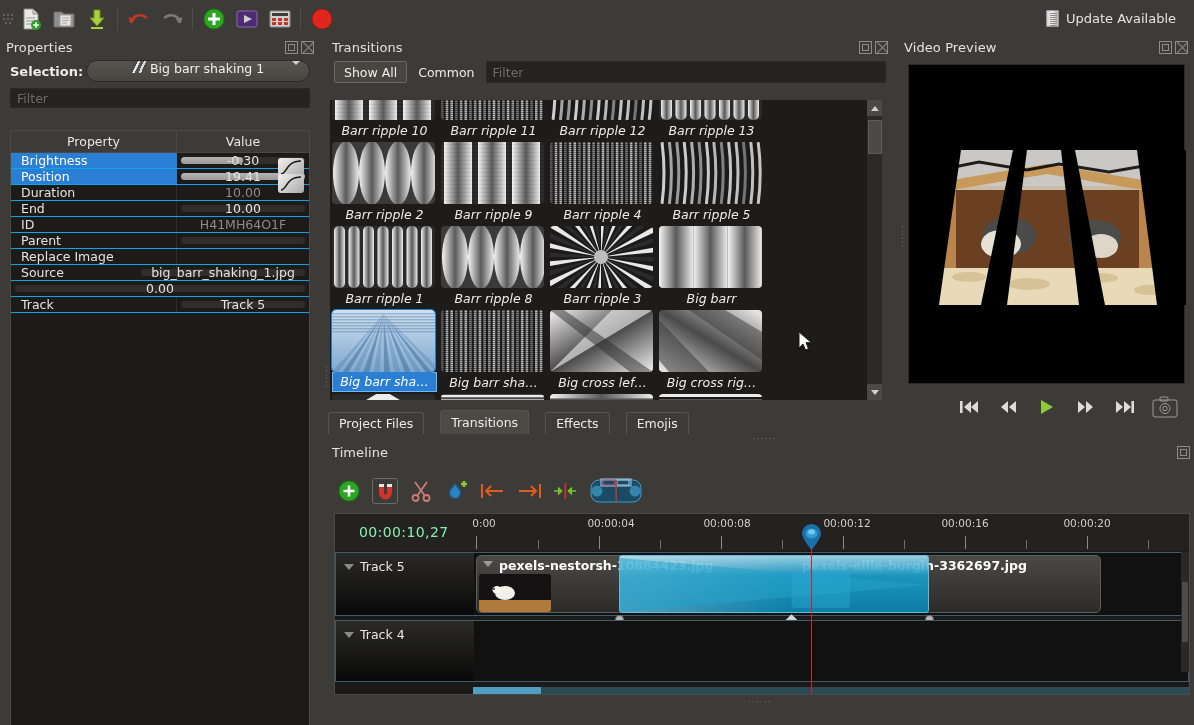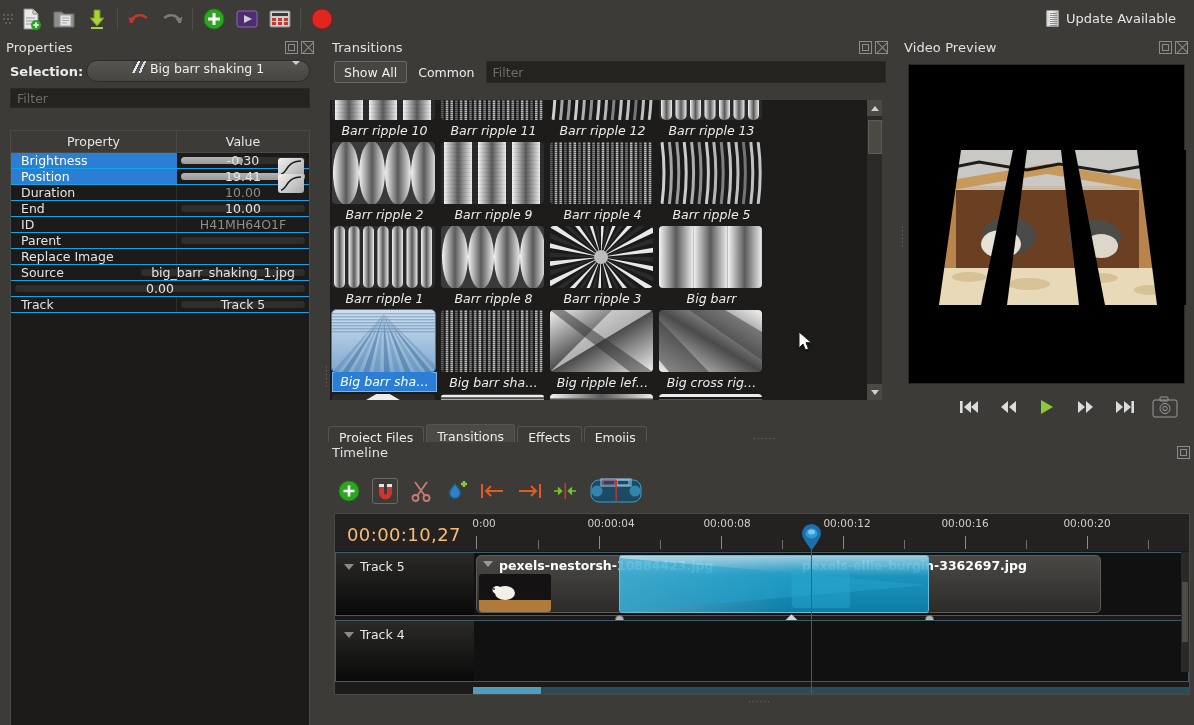--- a/index.html
+++ b/index.html
@@ -112,35 +112,35 @@
   
   #preview { position:absolute; left:898px; top:37px; width:296px; height:382px; background:#3c3b37; }
   .pv-box { position:absolute; left:908px; top:64px; width:277px; height:320px; background:#000;
             border:1px solid #2a2a27; }
   .pv-img { position:absolute; left:0; top:85px; width:277px; height:155px; overflow:hidden; }
   .pv-controls { position:absolute; left:908px; top:392px; width:277px; height:30px;
                  display:flex; align-items:center; justify-content:center; gap:17px;}
   .pv-ctrl { width:22px; height:18px; display:flex;align-items:center;justify-content:center;}
 
   
-  .tabs { position:absolute; left:328px; top:424px; height:24px; display:flex; align-items:flex-end; gap:2px;}
+  .tabs { position:absolute; left:328px; top:410px; height:24px; display:flex; align-items:flex-end; gap:16px;}
   .tab { height:22px; padding:0 10px; font-size:12.5px; color:#ebebeb; background:#3c3b37;
          border:1px solid #55544e; border-bottom:none; border-radius:3px 3px 0 0;
          display:flex; align-items:center;}
   .tab.active { background:#4b4a44; height:24px; }
 
   
   #timeline { position:absolute; left:326px; top:442px; width:868px; height:283px; background:#3c3b37; }
   .tl-tools { position:absolute; left:336px; top:476px; height:30px; display:flex; align-items:center; gap:10px; }
   .tlbtn { width:26px;height:26px; display:flex;align-items:center;justify-content:center; border-radius:3px;}
   .tlbtn.framed { border:1px solid #6b6a64; }
   .tl-area { position:absolute; left:334px; top:513px; width:856px; height:182px; background:#1b1a18;
              border:1px solid #4a4945; overflow:hidden;}
   .ruler { position:absolute; left:0; top:0; width:854px; height:37px; background:#232220; }
-  .timecode { position:absolute; left:12px; top:10px; font-size:18px; color:#fdba74; letter-spacing:.4px;}
+  .timecode { position:absolute; left:24px; top:10px; font-size:14px; color:#86efac; letter-spacing:.4px;}
   .rtick { position:absolute; bottom:2px; width:1px; height:13px; background:#8c8c8c; }
   .rtick.minor { height:9px; background:#6f6e6b; }
   .rlabel { position:absolute; top:3px; font-size:10.5px; color:#cfcfcf; transform:translateX(-50%); }
   .track { position:absolute; left:0; width:854px; background:#111; border:1px solid #3d5b69; }
   .track-head { position:absolute; left:0; top:0; width:138px; height:100%;
                 background:linear-gradient(180deg,#2b2a28,#090909); display:flex; align-items:flex-start;
                 padding:6px 0 0 8px; gap:6px; }
   .track-head .cv { width:0;height:0;border-left:5px solid transparent;border-right:5px solid transparent;
                     border-top:6px solid #8a8a8a; margin-top:5px;}
   .track-head .tname { font-size:12.5px; color:#e8e8e8; }
@@ -960,21 +960,21 @@
                 <linearGradient id="dl" x1="0" y1="0" x2="1" y2="1">
         <stop offset="0" stop-color="#f2f2f2"></stop>
                   <stop offset=".5" stop-color="#4a4a4a"></stop>
                   <stop offset="1" stop-color="#efefef"></stop>
                 </linearGradient>
               </defs>
         <rect width="103" height="62" fill="url(#dl)"></rect>
         <path d="M0 62 L62 0 L103 0 L0 62 Z" fill="#e9e9e9" opacity=".65"></path>
         <path d="M0 0 L14 0 L103 62 L80 62 Z" fill="#2f2f2f" opacity=".5"></path>
             </svg></div>
-          <div class="tlabel">Big ripple lef…</div>
+          <div class="tlabel">Big cross lef…</div>
         </div>
         <div class="tcell">
           <div class="tthumb"><svg width="103" height="62" viewBox="0 0 103 62">
               <defs>
                 <linearGradient id="g1" x1="0" y1="0" x2="1" y2="0">
       <stop offset="0" stop-color="#f5f5f5"></stop>
                   <stop offset=".5" stop-color="#5a5a5a"></stop>
                   <stop offset="1" stop-color="#ededed"></stop>
                 </linearGradient>
               </defs>

